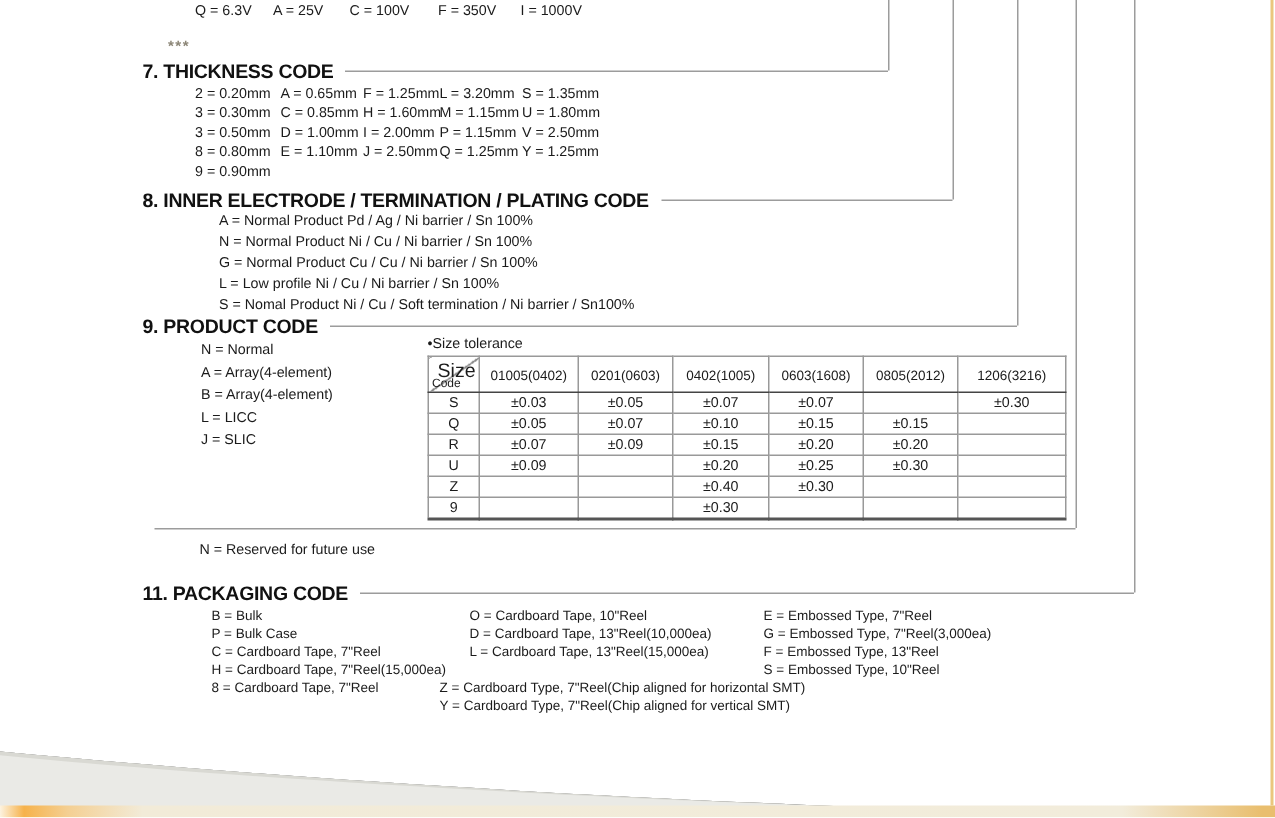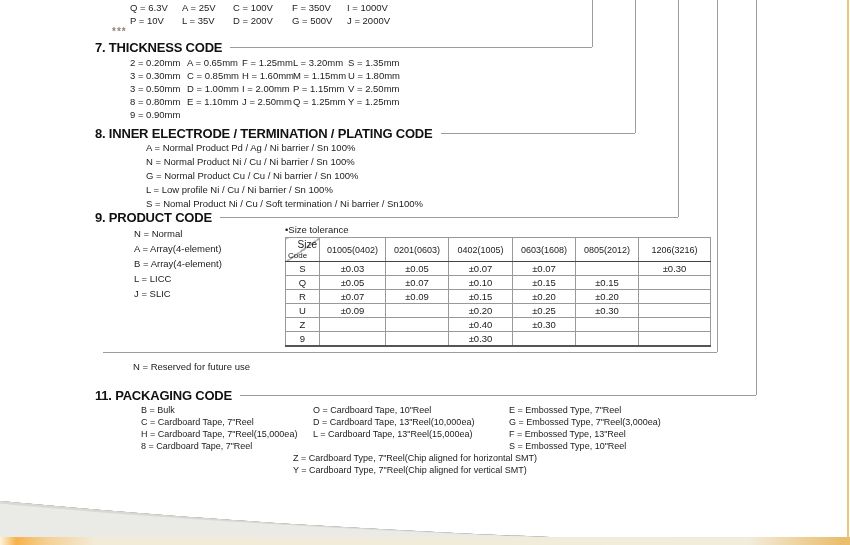--- a/index.html
+++ b/index.html
@@ -28,44 +28,41 @@
   
   .tol-label { position:absolute; left:285px; top:224px; font-size:9.5px; }
   .tolwrap { position:absolute; left:285px; top:237px; }
   table.tol { border-collapse:collapse; table-layout:fixed; width:425px;
               border:1px solid #555; border-bottom:2px solid #555; }
   table.tol td { border:1px solid #999; text-align:center; padding:0; font-size:9.5px; overflow:hidden; }
   table.tol tr.hdr td { height:23px; font-size:9px; border-bottom:1px solid #444; }
   table.tol tr.dr td { height:13px; }
   td.diag { position:relative;
     background-image:linear-gradient(to bottom right, transparent calc(50% - 0.6px), #888 calc(50% - 0.6px), #888 calc(50% + 0.6px), transparent calc(50% + 0.6px)); }
-  td.diag .sz { position:absolute; top:1px; right:2px; font-size:10px; }
+  td.diag .sz { position:absolute; top:1px; right:2px; font-size:13px; }
   td.diag .cd { position:absolute; bottom:1px; left:2px; font-size:8px; }
   
   .gold-edge { position:absolute; top:0; right:1px; width:2px; height:537px; background:#eac77d; }
   .swoosh { position:absolute; left:0; bottom:0; width:850px; height:50px; }
   .band { position:absolute; left:0; bottom:0; width:850px; height:8px;
     background:linear-gradient(90deg,#fdf3e0 0px,#f6b24b 16px,#f4cf92 45px,#f2ebd8 95px,#f2ecdb 88%,#e9be6e 99%); }
 </style>
 </head>
 <body>
 
 <div class="page">
 
   <div class="vline" style="left:592px;height:47px"></div>
   <div class="vline" style="left:635px;height:133px"></div>
   <div class="vline" style="left:678px;height:217px"></div>
   <div class="vline" style="left:717px;height:352px"></div>
   <div class="vline" style="left:756px;height:395px"></div>
 
   <div class="vrow" style="top:2px">
     <span class="c w-v1">Q = 6.3V</span><span class="c w-v2">A = 25V</span><span class="c w-v3">C = 100V</span><span class="c w-v4">F = 350V</span><span class="c">I = 1000V</span>
-  </div>
-  <div class="vrow" style="top:15px">
-    <span class="c w-v1">P = 10V</span><span class="c w-v2">L = 35V</span><span class="c w-v3">D = 200V</span><span class="c w-v4">G = 500V</span><span class="c">J = 2000V</span>
   </div>
 
   <div class="stars">***</div>
 
   <div class="section-head" style="left:95px;top:39px;width:497px">
     <span class="title">7. THICKNESS CODE</span>
     <span class="rule"></span>
   </div>
   <div class="trow" style="top:57px">
     <span class="c w-t1">2 = 0.20mm</span><span class="c w-t2">A = 0.65mm</span><span class="c w-t3">F = 1.25mm</span><span class="c w-t4">L = 3.20mm</span><span class="c">S = 1.35mm</span>
@@ -196,20 +193,21 @@
   <div class="list lh13" style="left:133px;top:360px">
     <div>N = Reserved for future use</div>
   </div>
 
   <div class="section-head" style="left:95px;top:387px;width:661px">
     <span class="title">11. PACKAGING CODE</span>
     <span class="rule"></span>
   </div>
   <div class="list lh12 pkg" style="left:120px;top:404px">
     <div>B = Bulk</div>
+    <div>P = Bulk Case</div>
     <div>C = Cardboard Tape, 7"Reel</div>
     <div>H = Cardboard Tape, 7"Reel(15,000ea)</div>
     <div>8 = Cardboard Tape, 7"Reel</div>
   </div>
   <div class="list lh12 pkg" style="left:292px;top:404px">
     <div>O = Cardboard Tape, 10"Reel</div>
     <div>D = Cardboard Tape, 13"Reel(10,000ea)</div>
     <div>L = Cardboard Tape, 13"Reel(15,000ea)</div>
   </div>
   <div class="list lh12 pkg" style="left:272px;top:452px">

